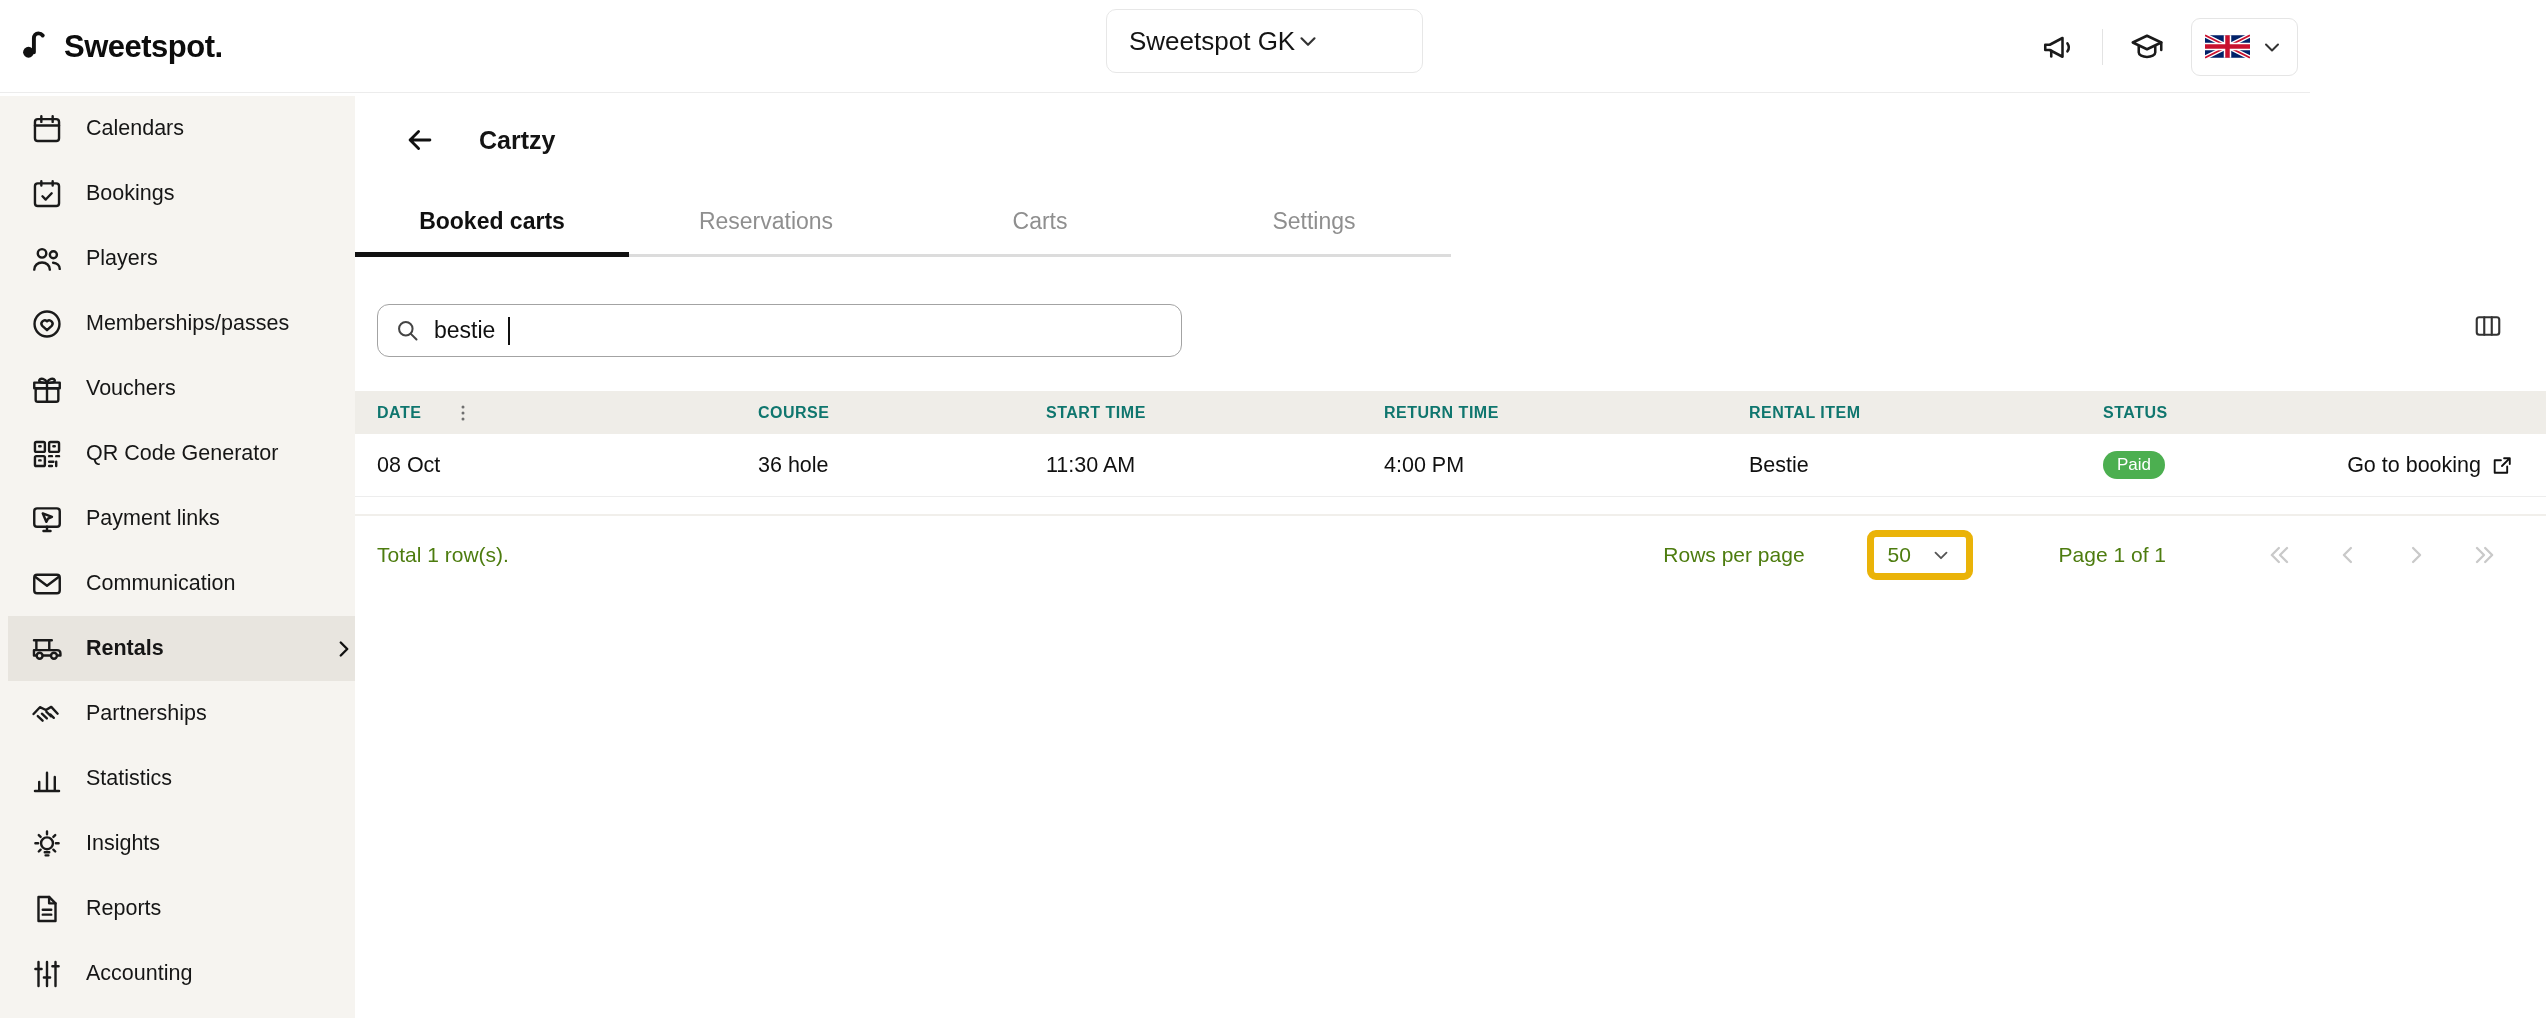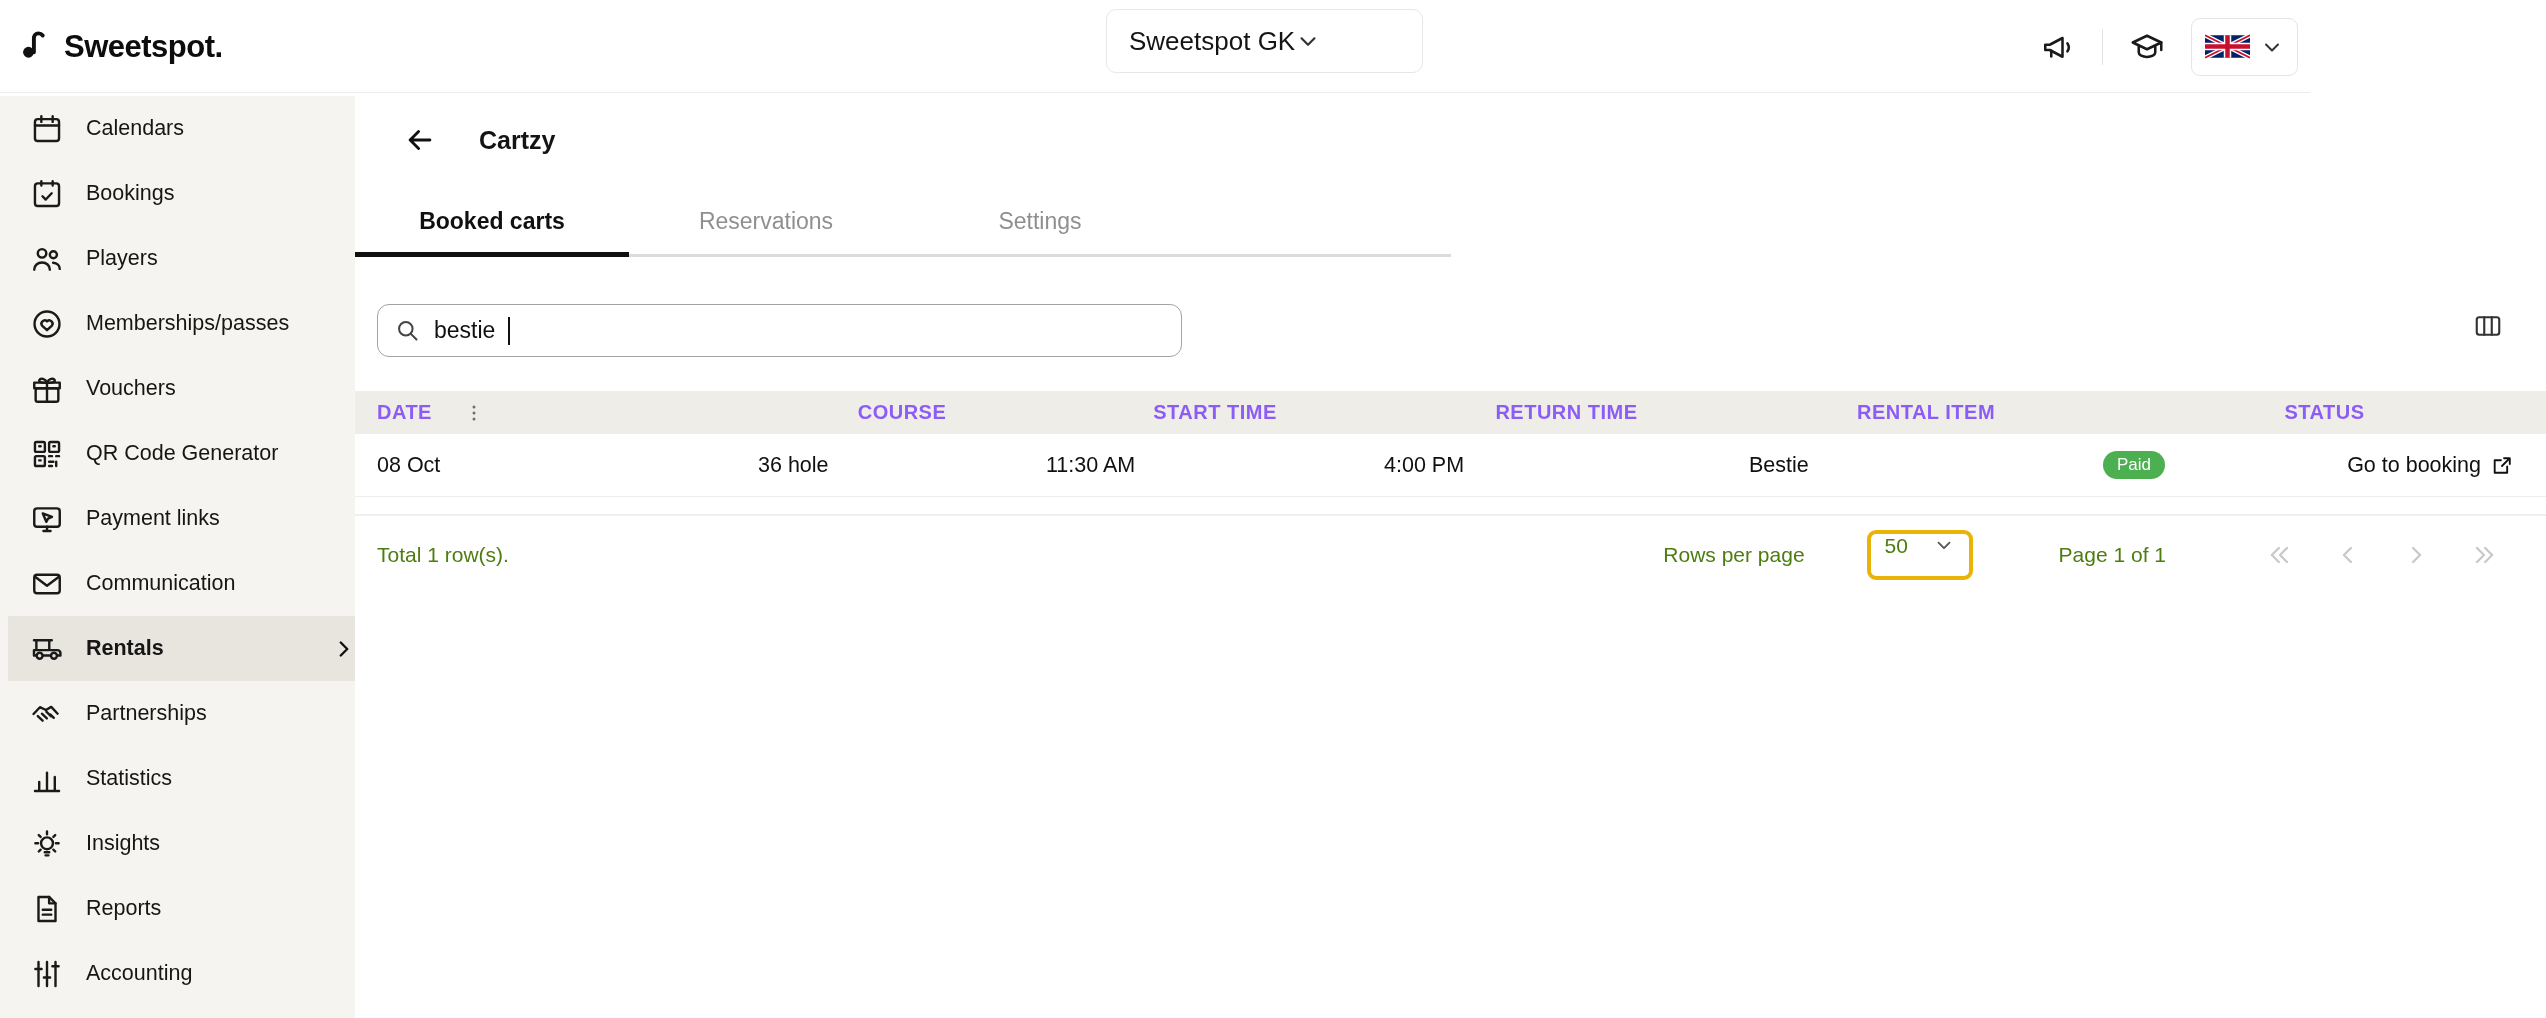--- a/index.html
+++ b/index.html
@@ -73,21 +73,21 @@
   .search-text { font-size:23px; color:#101010; }
   .caret { width:2px; height:28px; background:#101010; }
 
   .columns-btn { position:absolute; top:212px; left:2112px; background:none; border:none; cursor:pointer; padding:6px; }
 
   .thead {
     position:absolute; top:298px; left:0; width:2191px; height:43px;
     background:#efede8; display:grid;
     grid-template-columns:381px 288px 338px 365px 354px 1fr;
     align-items:center; padding-left:22px;
-    font-size:20px; font-weight:700; letter-spacing:0.5px; color:#8b5cf6;text-align:center;
+    font-size:16px; font-weight:700; letter-spacing:0.5px; color:#0f766e;
   }
   .th-date { display:flex; align-items:center; gap:28px; }
   .dots-btn { background:none; border:none; cursor:pointer; display:flex; padding:2px; }
 
   .trow {
     position:absolute; top:341px; left:0; width:2191px; height:63px;
     display:grid; grid-template-columns:381px 288px 338px 365px 354px 1fr;
     align-items:center; padding-left:22px; font-size:21.5px; color:#101010;
     border-bottom:1px solid #ededed; cursor:pointer; background:#fff;
   }
@@ -101,22 +101,22 @@
     padding-right:31px; font-size:21.5px; color:#101010; cursor:pointer;
   }
   .table-end { position:absolute; top:421px; left:0; width:2191px; height:2px; background:#f1efeb; }
 
   .tfoot {
     position:absolute; top:436px; left:0; width:2191px; height:52px;
     display:flex; align-items:center; padding:0 48px 0 22px; font-size:21px; color:#4d7c0f;
   }
   .tfoot-right { margin-left:auto; display:flex; align-items:center;gap:44px; }
   .rpp-select {
-    margin-left:18px; width:106px; height:50px; border:4px solid #eab308; border-radius:9px;
-    background:#fff; display:flex; align-items:flex-start; justify-content:space-between;
+    margin-left:18px; width:106px; height:50px; border:7px solid #eab308; border-radius:9px;
+    background:#fff; display:flex; align-items:center; justify-content:space-between;
     padding:0 14px; font-size:21px; cursor:pointer;
   }
   .page-indicator { margin-left:42px; }
   .pager { margin-left:56px; display:flex; align-items:center; gap:40px; }
   .pager-btn { background:none; border:none; padding:0; cursor:default; display:flex; }
 </style>
 </head>
 <body>
 
 <header class="topbar">
@@ -337,20 +337,21 @@
       <svg width="34" height="34" viewBox="0 0 24 24" fill="none" stroke="#111" stroke-width="2" stroke-linecap="round" stroke-linejoin="round">
           <path d="M19 12H5M11 6l-6 6 6 6"></path>
         </svg>
     </button>
     <h1 class="page-title">Cartzy</h1>
   </div>
 
   <div class="tabs">
     <button class="tab active">Booked carts</button>
     <button class="tab">Reservations</button>
+    <button class="tab">Carts</button>
     <button class="tab">Settings</button>
   </div>
 
   <div class="search-box">
     <span class="ic">
       <svg width="27" height="27" viewBox="0 0 24 24" fill="none" stroke="#444" stroke-width="1.8" stroke-linecap="round">
           <circle cx="10.5" cy="10.5" r="6"></circle>
           <path d="M15 15l5 5"></path>
         </svg>
     </span>

